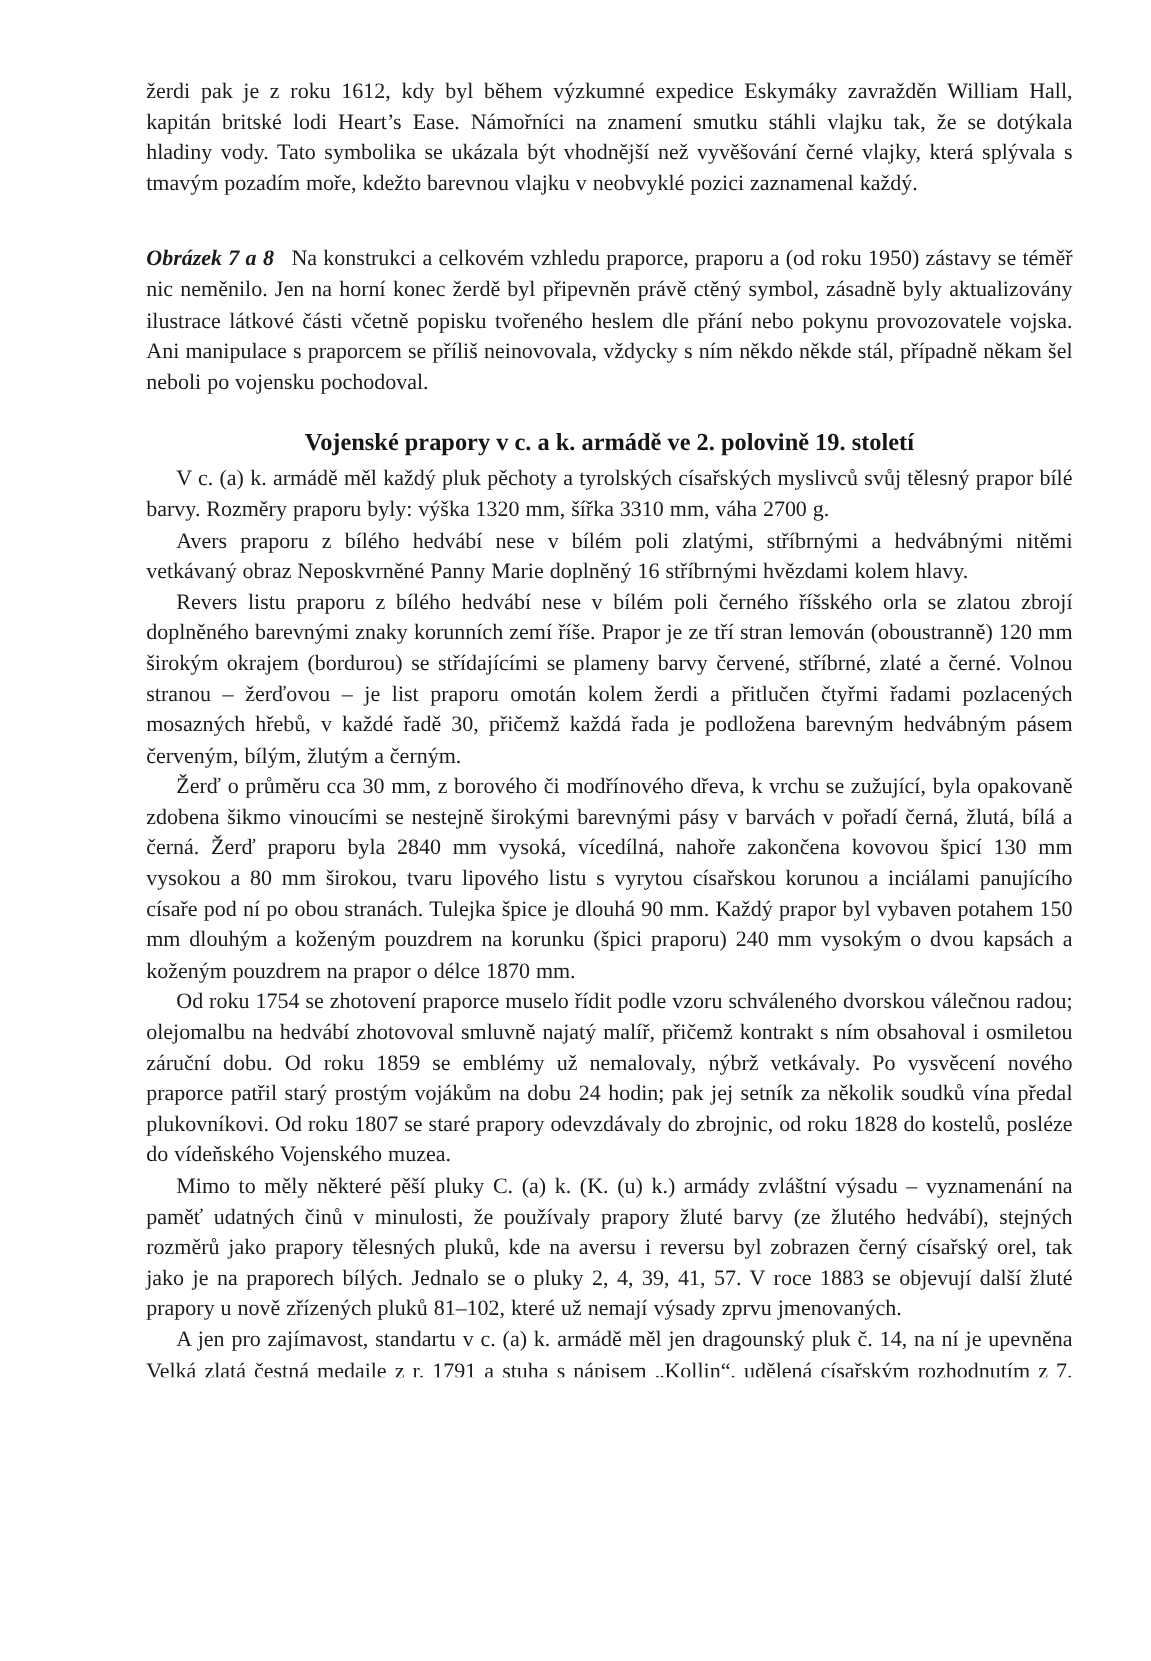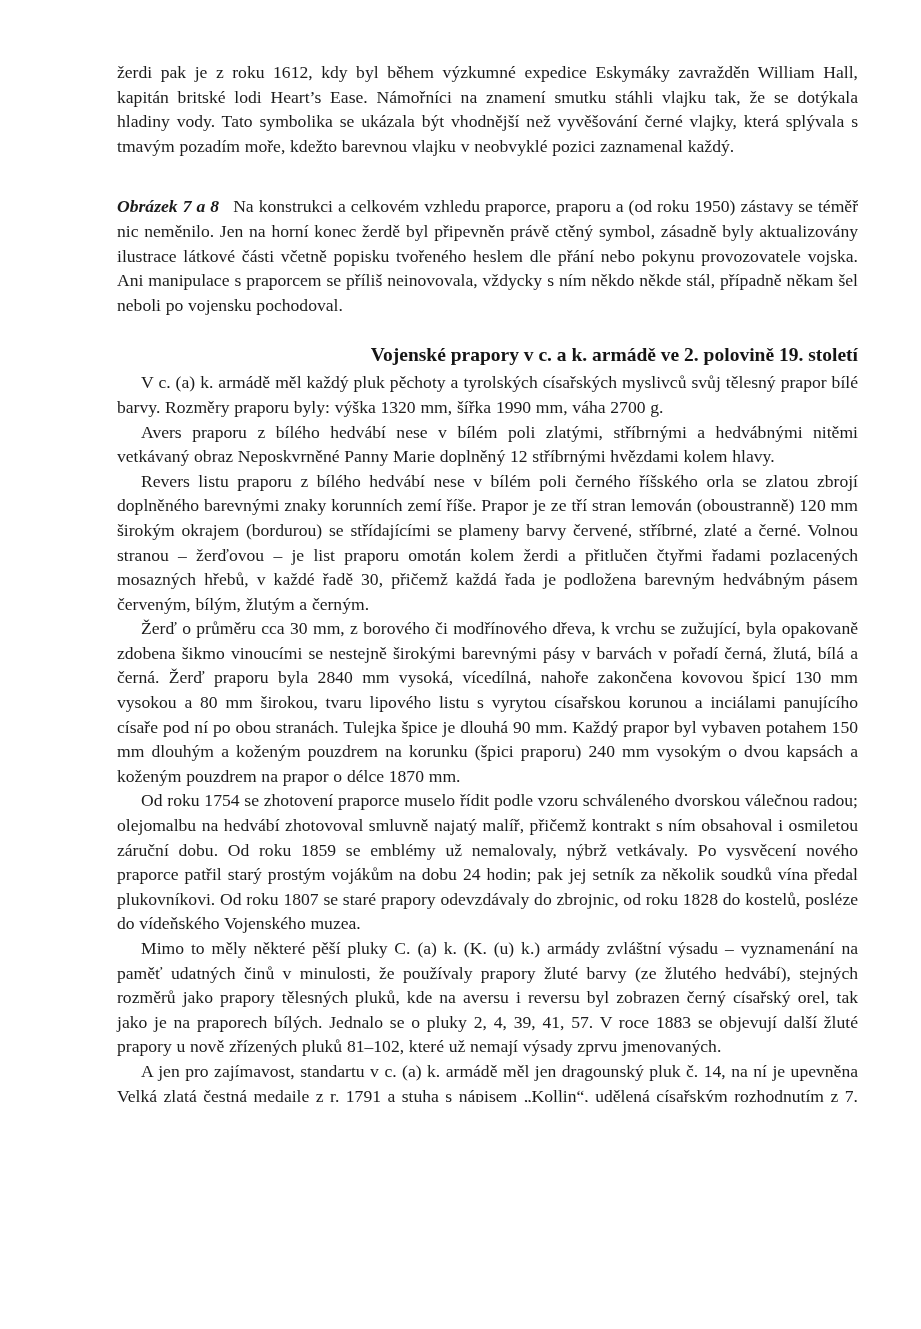--- a/index.html
+++ b/index.html
@@ -38,21 +38,21 @@
   .caption-lead {
     font-weight: 700;
     font-style: italic;
     padding-right: 14px;
   }
   h2.section-heading {
     margin: 25px 0 3px 0;
     font-size: 19.5px;
     line-height: 25px;
     font-weight: 700;
-    text-align: right;
+    text-align: center;
     color: #161616;
   }
   .page-number {
     position: absolute;
     left: 120px;
     top: 1245px;
     width: 741px;
     text-align: center;
     font-size: 17px;
     line-height: 22px;
@@ -60,22 +60,22 @@
   }
 </style>
 </head>
 <body>
 
 <div class="page">
   <div class="text-block">
       <p>žerdi pak je z roku 1612, kdy byl během výzkumné expedice Eskymáky zavražděn William Hall, kapitán britské lodi Heart’s Ease. Námořníci na znamení smutku stáhli vlajku tak, že se dotýkala hladiny vody. Tato symbolika se ukázala být vhodnější než vyvěšování černé vlajky, která splývala s tmavým pozadím moře, kdežto barevnou vlajku v neobvyklé pozici zaznamenal každý.</p>
       <p class="caption-paragraph"><span class="caption-lead">Obrázek 7 a 8</span>Na konstrukci a celkovém vzhledu praporce, praporu a (od roku 1950) zástavy se téměř nic neměnilo. Jen na horní konec žerdě byl připevněn právě ctěný symbol, zásadně byly aktualizovány ilustrace látkové části včetně popisku tvořeného heslem dle přání nebo pokynu provozovatele vojska. Ani manipulace s praporcem se příliš neinovovala, vždycky s ním někdo někde stál, případně někam šel neboli po vojensku pochodoval.</p>
       <h2 class="section-heading">Vojenské prapory v c. a k. armádě ve 2. polovině 19. století</h2>
-      <p class="indent">V c. (a) k. armádě měl každý pluk pěchoty a tyrolských císařských myslivců svůj tělesný prapor bílé barvy. Rozměry praporu byly: výška 1320 mm, šířka 1990 mm, váha 2700 g.</p>
-      <p class="indent">Avers praporu z bílého hedvábí nese v bílém poli zlatými, stříbrnými a hedvábnými nitěmi vetkávaný obraz Neposkvrněné Panny Marie doplněný 12 stříbrnými hvězdami kolem hlavy.</p>
+      <p class="indent">V c. (a) k. armádě měl každý pluk pěchoty a tyrolských císařských myslivců svůj tělesný prapor bílé barvy. Rozměry praporu byly: výška 1320 mm, šířka 3310 mm, váha 2700 g.</p>
+      <p class="indent">Avers praporu z bílého hedvábí nese v bílém poli zlatými, stříbrnými a hedvábnými nitěmi vetkávaný obraz Neposkvrněné Panny Marie doplněný 16 stříbrnými hvězdami kolem hlavy.</p>
       <p class="indent">Revers listu praporu z bílého hedvábí nese v bílém poli černého říšského orla se zlatou zbrojí doplněného barevnými znaky korunních zemí říše. Prapor je ze tří stran lemován (oboustranně) 120 mm širokým okrajem (bordurou) se střídajícími se plameny barvy červené, stříbrné, zlaté a černé. Volnou stranou – žerďovou – je list praporu omotán kolem žerdi a přitlučen čtyřmi řadami pozlacených mosazných hřebů, v každé řadě 30, přičemž každá řada je podložena barevným hedvábným pásem červeným, bílým, žlutým a černým.</p>
       <p class="indent">Žerď o průměru cca 30 mm, z borového či modřínového dřeva, k vrchu se zužující, byla opakovaně zdobena šikmo vinoucími se nestejně širokými barevnými pásy v barvách v pořadí černá, žlutá, bílá a černá. Žerď praporu byla 2840 mm vysoká, vícedílná, nahoře zakončena kovovou špicí 130 mm vysokou a 80 mm širokou, tvaru lipového listu s vyrytou císařskou korunou a inciálami panujícího císaře pod ní po obou stranách. Tulejka špice je dlouhá 90 mm. Každý prapor byl vybaven potahem 150 mm dlouhým a koženým pouzdrem na korunku (špici praporu) 240 mm vysokým o dvou kapsách a koženým pouzdrem na prapor o délce 1870 mm.</p>
       <p class="indent">Od roku 1754 se zhotovení praporce muselo řídit podle vzoru schváleného dvorskou válečnou radou; olejomalbu na hedvábí zhotovoval smluvně najatý malíř, přičemž kontrakt s ním obsahoval i osmiletou záruční dobu. Od roku 1859 se emblémy už nemalovaly, nýbrž vetkávaly. Po vysvěcení nového praporce patřil starý prostým vojákům na dobu 24 hodin; pak jej setník za několik soudků vína předal plukovníkovi. Od roku 1807 se staré prapory odevzdávaly do zbrojnic, od roku 1828 do kostelů, posléze do vídeňského Vojenského muzea.</p>
       <p class="indent">Mimo to měly některé pěší pluky C. (a) k. (K. (u) k.) armády zvláštní výsadu – vyznamenání na paměť udatných činů v minulosti, že používaly prapory žluté barvy (ze žlutého hedvábí), stejných rozměrů jako prapory tělesných pluků, kde na aversu i reversu byl zobrazen černý císařský orel, tak jako je na praporech bílých. Jednalo se o pluky 2, 4, 39, 41, 57. V roce 1883 se objevují další žluté prapory u nově zřízených pluků 81–102, které už nemají výsady zprvu jmenovaných.</p>
       <p class="indent">A jen pro zajímavost, standartu v c. (a) k. armádě měl jen dragounský pluk č. 14, na ní je upevněna Velká zlatá čestná medaile z r. 1791 a stuha s nápisem „Kollin“, udělená císařským rozhodnutím z 7. prosince 2447.</p>
     </div>
   <div class="page-number">39</div>
 </div>
 
 </body></html>

